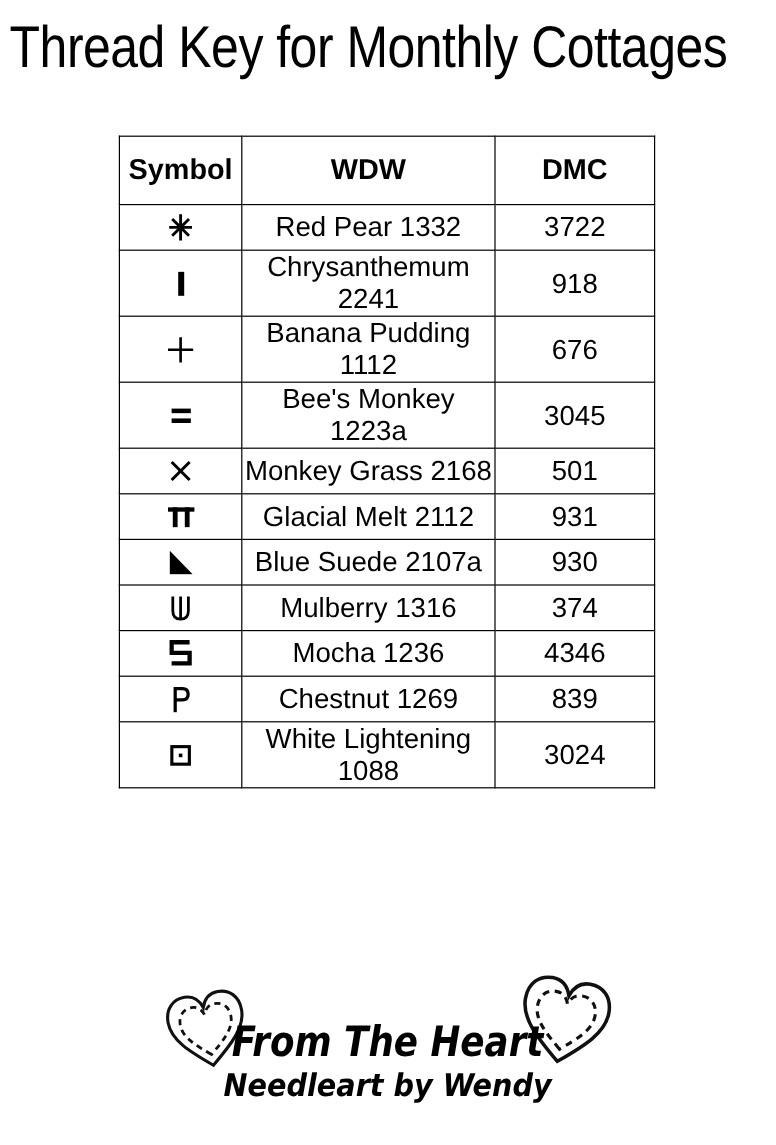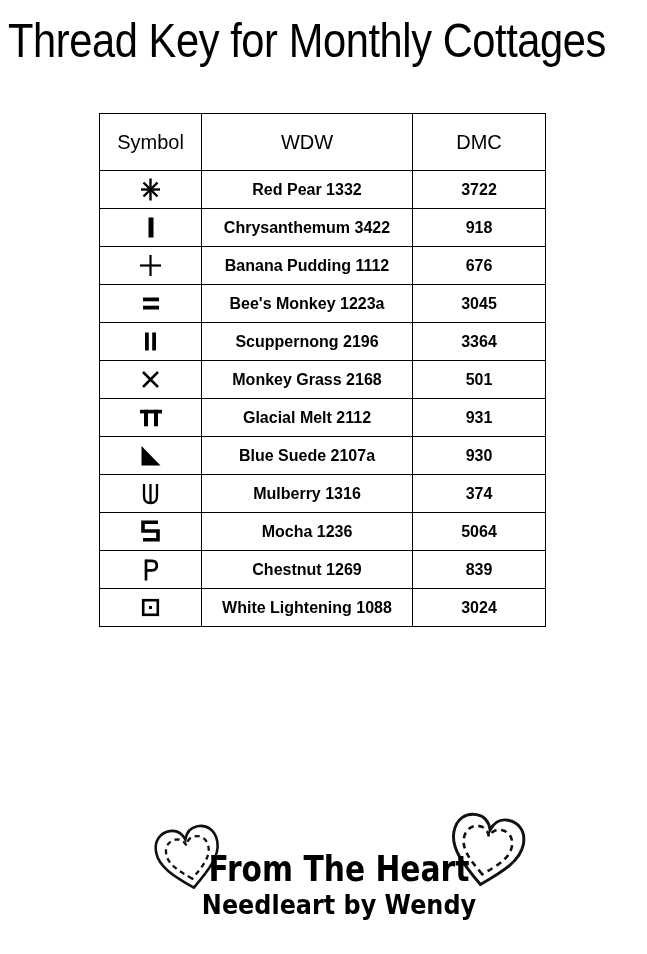--- a/index.html
+++ b/index.html
@@ -13,27 +13,27 @@
     font-size:49px;font-weight:400;letter-spacing:-0.5px;white-space:nowrap;
     transform:scaleX(0.85);transform-origin:left center;
   }
   table.key{
     position:absolute;left:99px;top:113px;width:446px;
     border-collapse:collapse;table-layout:fixed;
   }
   table.key th,table.key td{
     border:1.5px solid #000;text-align:center;vertical-align:middle;padding:0;
   }
-  table.key th{height:56px;font-size:20px;font-weight:400;}
-  table.key td{height:37px;font-size:16px;font-weight:700;}
+  table.key th{height:56px;font-size:24px;font-weight:700;}
+  table.key td{height:37px;font-size:23px;font-weight:400;}
   td.sym-cell{line-height:0;}
   .sym{display:inline-flex;align-items:center;justify-content:center;}
   .sym svg{display:block;}
   
-  .logo{position:absolute;left:148px;top:812px;width:382px;height:112px;}
+  .logo{position:absolute;left:132px;top:812px;width:382px;height:112px;font-style:italic;}
   .heart{position:absolute;z-index:1;}
   .heart-left{left:4px;top:8px;transform:rotate(-10deg);}
   .heart-right{left:296px;top:-4px;transform:rotate(10deg);}
   .logo-line1{
     position:absolute;left:0;top:40px;width:100%;text-align:center;z-index:2;
     font-family:"DejaVu Sans",sans-serif;font-weight:700;font-size:35px;line-height:1;
     white-space:nowrap;transform:scaleX(0.85);transform-origin:center;
   }
   .logo-line2{
     position:absolute;left:0;top:80px;width:100%;text-align:center;z-index:2;
@@ -73,21 +73,21 @@
           </span></td>
         <td>Red Pear 1332</td>
         <td>3722</td>
       </tr>
       <tr>
         <td class="sym-cell"><span class="sym">
             <svg width="8" height="21" viewBox="0 0 8 21">
               <rect x="1.5" y="0.5" width="5" height="20" fill="#000"></rect>
             </svg>
           </span></td>
-        <td>Chrysanthemum 3422</td>
+        <td>Chrysanthemum 2241</td>
         <td>918</td>
       </tr>
       <tr>
         <td class="sym-cell"><span class="sym">
             <svg width="23" height="23" viewBox="0 0 23 23">
               <g stroke="#000" stroke-width="2.2">
                 <line x1="11.5" y1="1" x2="11.5" y2="22"></line>
                 <line x1="1" y1="11.5" x2="22" y2="11.5"></line>
               </g>
             </svg>
@@ -97,30 +97,20 @@
       </tr>
       <tr>
         <td class="sym-cell"><span class="sym">
             <svg width="18" height="13" viewBox="0 0 18 13">
               <rect x="1" y="0.5" width="16" height="3.8" fill="#000"></rect>
               <rect x="1" y="8.7" width="16" height="3.8" fill="#000"></rect>
             </svg>
           </span></td>
         <td>Bee's Monkey 1223a</td>
         <td>3045</td>
-      </tr>
-      <tr>
-        <td class="sym-cell"><span class="sym">
-            <svg width="15" height="19" viewBox="0 0 15 19">
-              <rect x="2" y="0.5" width="3.8" height="18" fill="#000"></rect>
-              <rect x="9.2" y="0.5" width="3.8" height="18" fill="#000"></rect>
-            </svg>
-          </span></td>
-        <td>Scuppernong 2196</td>
-        <td>3364</td>
       </tr>
       <tr>
         <td class="sym-cell"><span class="sym">
             <svg width="19" height="19" viewBox="0 0 19 19">
               <g stroke="#000" stroke-width="2.5">
                 <line x1="2" y1="2" x2="17" y2="17"></line>
                 <line x1="17" y1="2" x2="2" y2="17"></line>
               </g>
             </svg>
           </span></td>
@@ -159,21 +149,21 @@
         <td>Mulberry 1316</td>
         <td>374</td>
       </tr>
       <tr>
         <td class="sym-cell"><span class="sym">
             <svg width="19" height="23" viewBox="0 0 19 23">
               <path d="M17 2.2 L2 2.2 L2 11 L17 11 L17 19.8 L2 19.8" fill="none" stroke="#000" stroke-width="3.6"></path>
             </svg>
           </span></td>
         <td>Mocha 1236</td>
-        <td>5064</td>
+        <td>4346</td>
       </tr>
       <tr>
         <td class="sym-cell"><span class="sym">
             <svg width="16" height="22" viewBox="0 0 16 22">
               <g stroke="#000" stroke-width="2.7" fill="none">
                 <line x1="3" y1="0.5" x2="3" y2="21.5"></line>
                 <path d="M3 1.85 L9 1.85 Q13.8 1.85 13.8 6.6 Q13.8 11.3 9 11.3 L3 11.3"></path>
               </g>
             </svg>
           </span></td>

